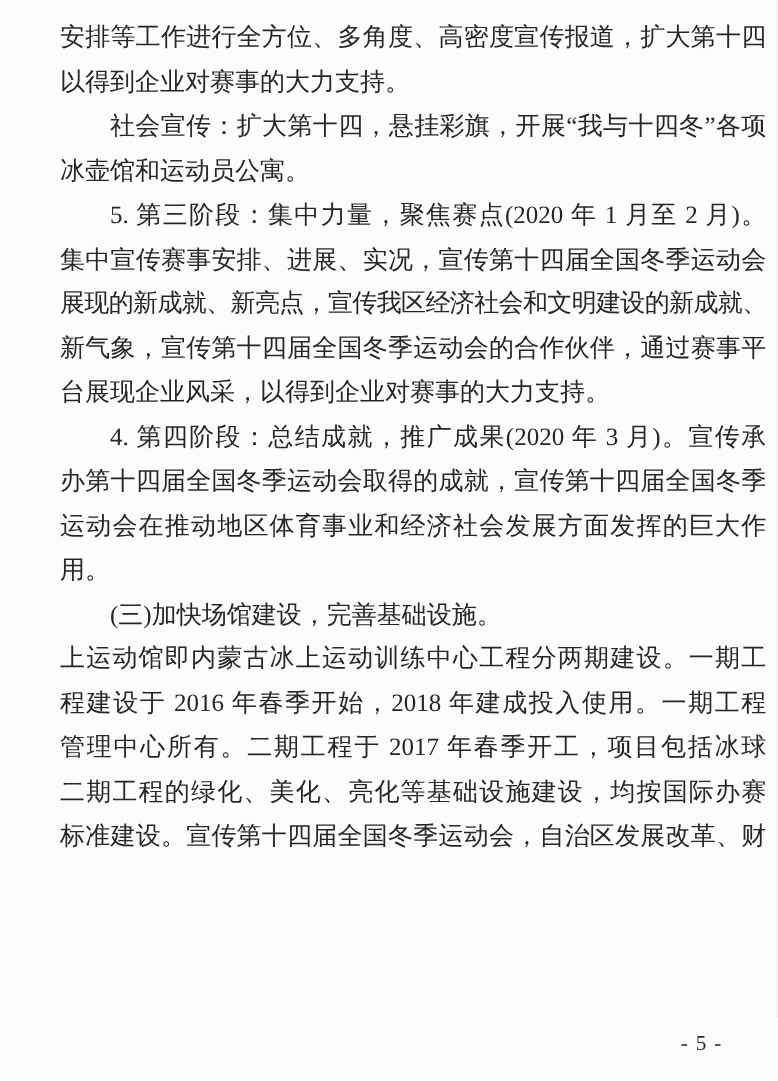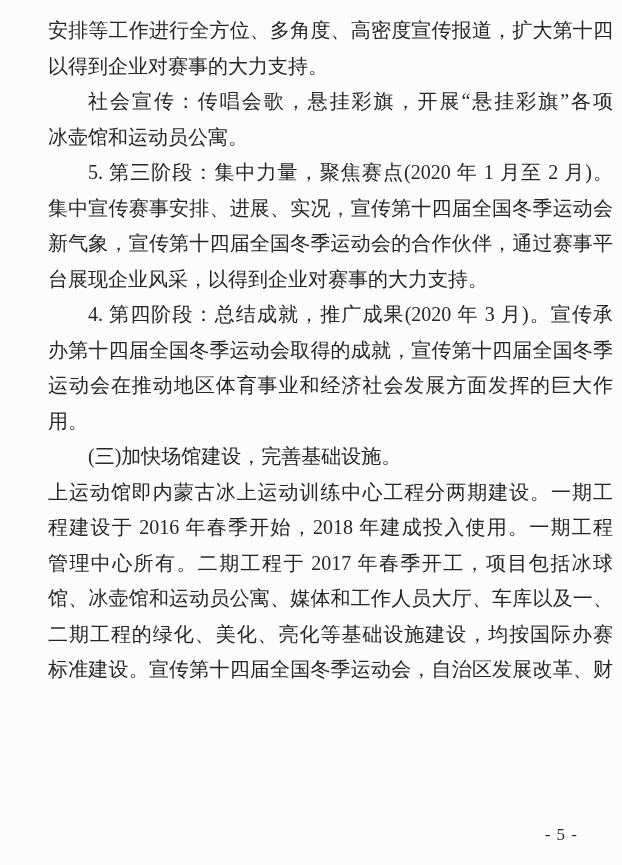--- a/index.html
+++ b/index.html
@@ -49,32 +49,32 @@
     color: #2b2b2b;
   }
 </style>
 </head>
 <body>
 
 <div class="page">
   <div class="text-block">
     <div class="line j">安排等工作进行全方位、多角度、高密度宣传报道，扩大第十四</div>
     <div class="line">以得到企业对赛事的大力支持。</div>
-    <div class="line ind j">社会宣传：传唱会歌，悬挂彩旗，开展“悬挂彩旗”各项</div>
+    <div class="line ind j">社会宣传：扩大第十四，悬挂彩旗，开展“我与十四冬”各项</div>
     <div class="line">冰壶馆和运动员公寓。</div>
     <div class="line ind j">5. 第三阶段：集中力量，聚焦赛点(2020 年 1 月至 2 月)。</div>
     <div class="line j">集中宣传赛事安排、进展、实况，宣传第十四届全国冬季运动会</div>
+    <div class="line j tight">展现的新成就、新亮点，宣传我区经济社会和文明建设的新成就、</div>
     <div class="line j">新气象，宣传第十四届全国冬季运动会的合作伙伴，通过赛事平</div>
     <div class="line">台展现企业风采，以得到企业对赛事的大力支持。</div>
     <div class="line ind j">4. 第四阶段：总结成就，推广成果(2020 年 3 月)。宣传承</div>
     <div class="line j">办第十四届全国冬季运动会取得的成就，宣传第十四届全国冬季</div>
     <div class="line j">运动会在推动地区体育事业和经济社会发展方面发挥的巨大作</div>
     <div class="line">用。</div>
     <div class="line ind">(三)加快场馆建设，完善基础设施。</div>
     <div class="line j">上运动馆即内蒙古冰上运动训练中心工程分两期建设。一期工</div>
     <div class="line j">程建设于 2016 年春季开始，2018 年建成投入使用。一期工程</div>
     <div class="line j">管理中心所有。二期工程于 2017 年春季开工，项目包括冰球</div>
-    <div class="line j">馆、冰壶馆和运动员公寓、媒体和工作人员大厅、车库以及一、</div>
     <div class="line j">二期工程的绿化、美化、亮化等基础设施建设，均按国际办赛</div>
     <div class="line j">标准建设。宣传第十四届全国冬季运动会，自治区发展改革、财</div>
   </div>
   <div class="page-number">- 5 -</div>
 </div>
 
 </body></html>

